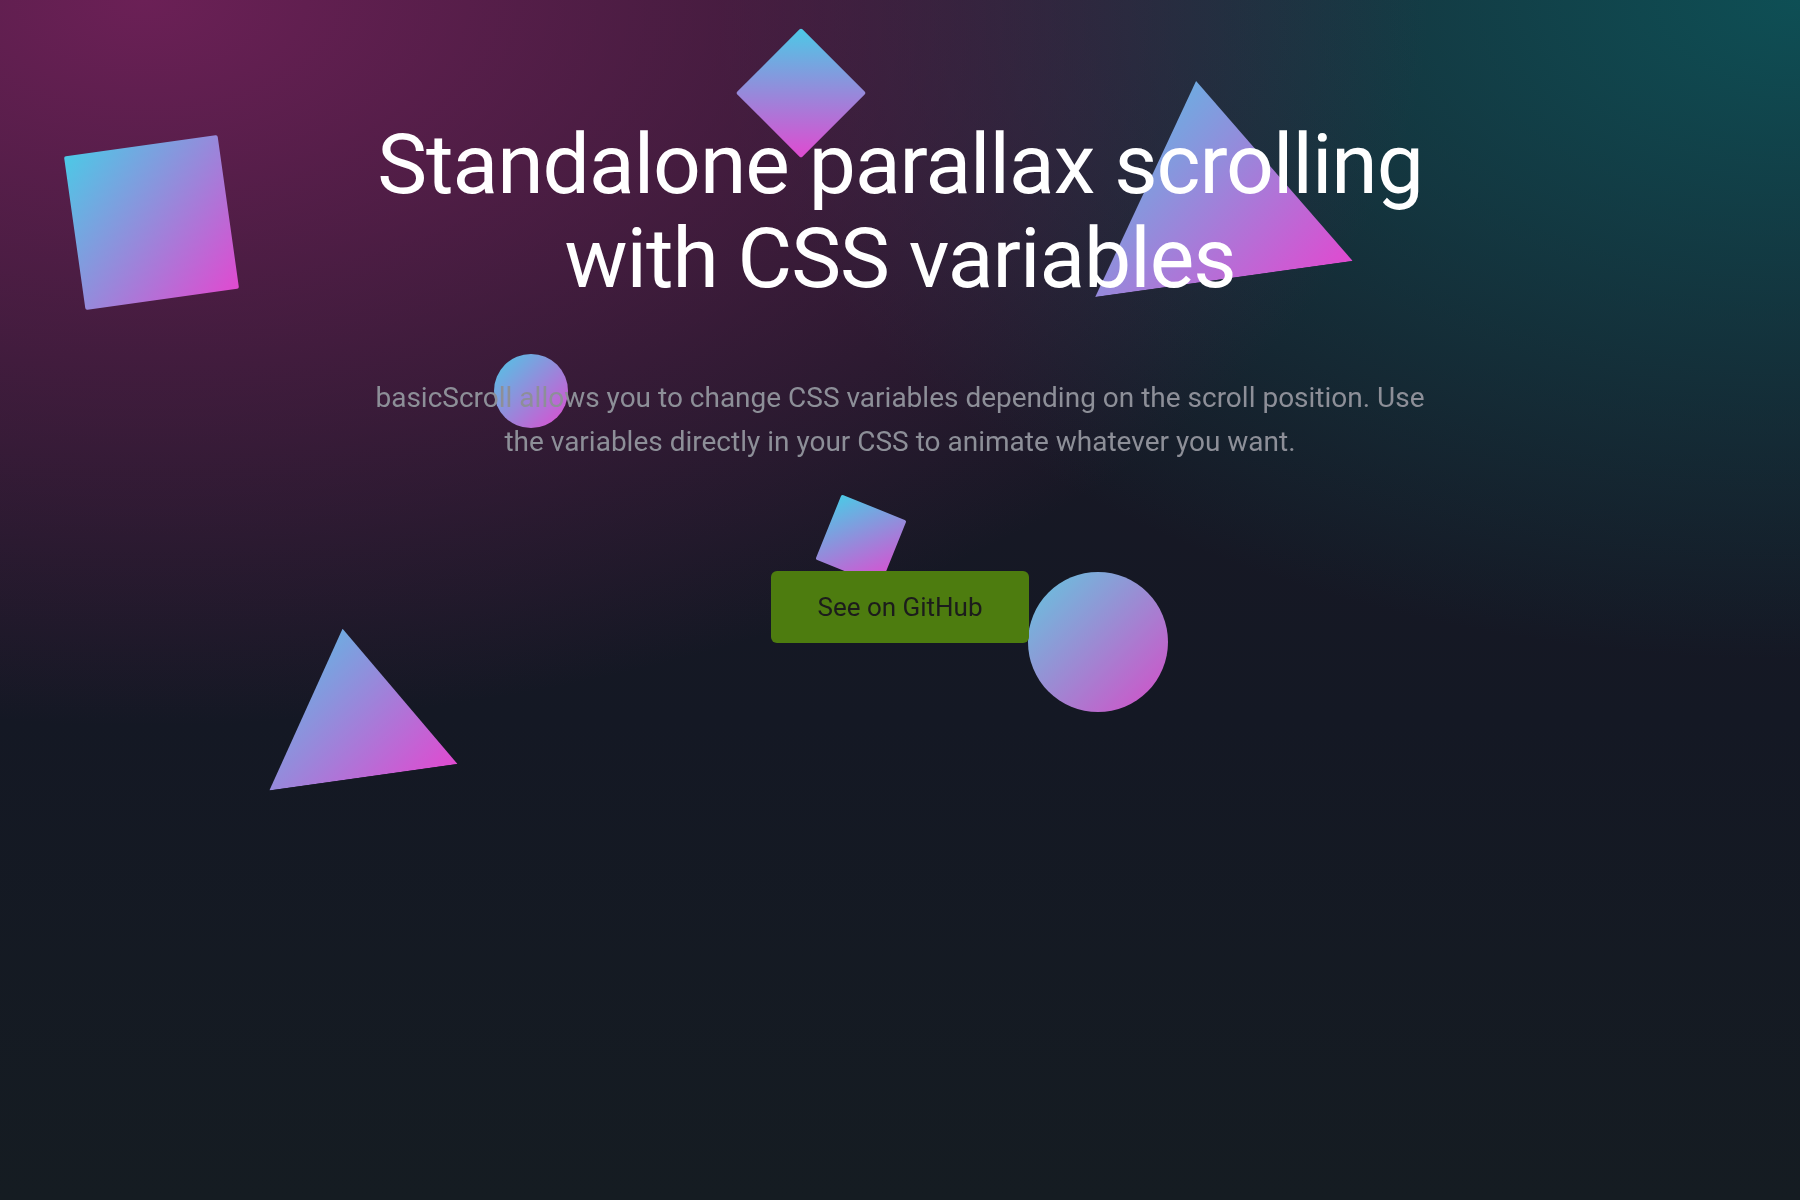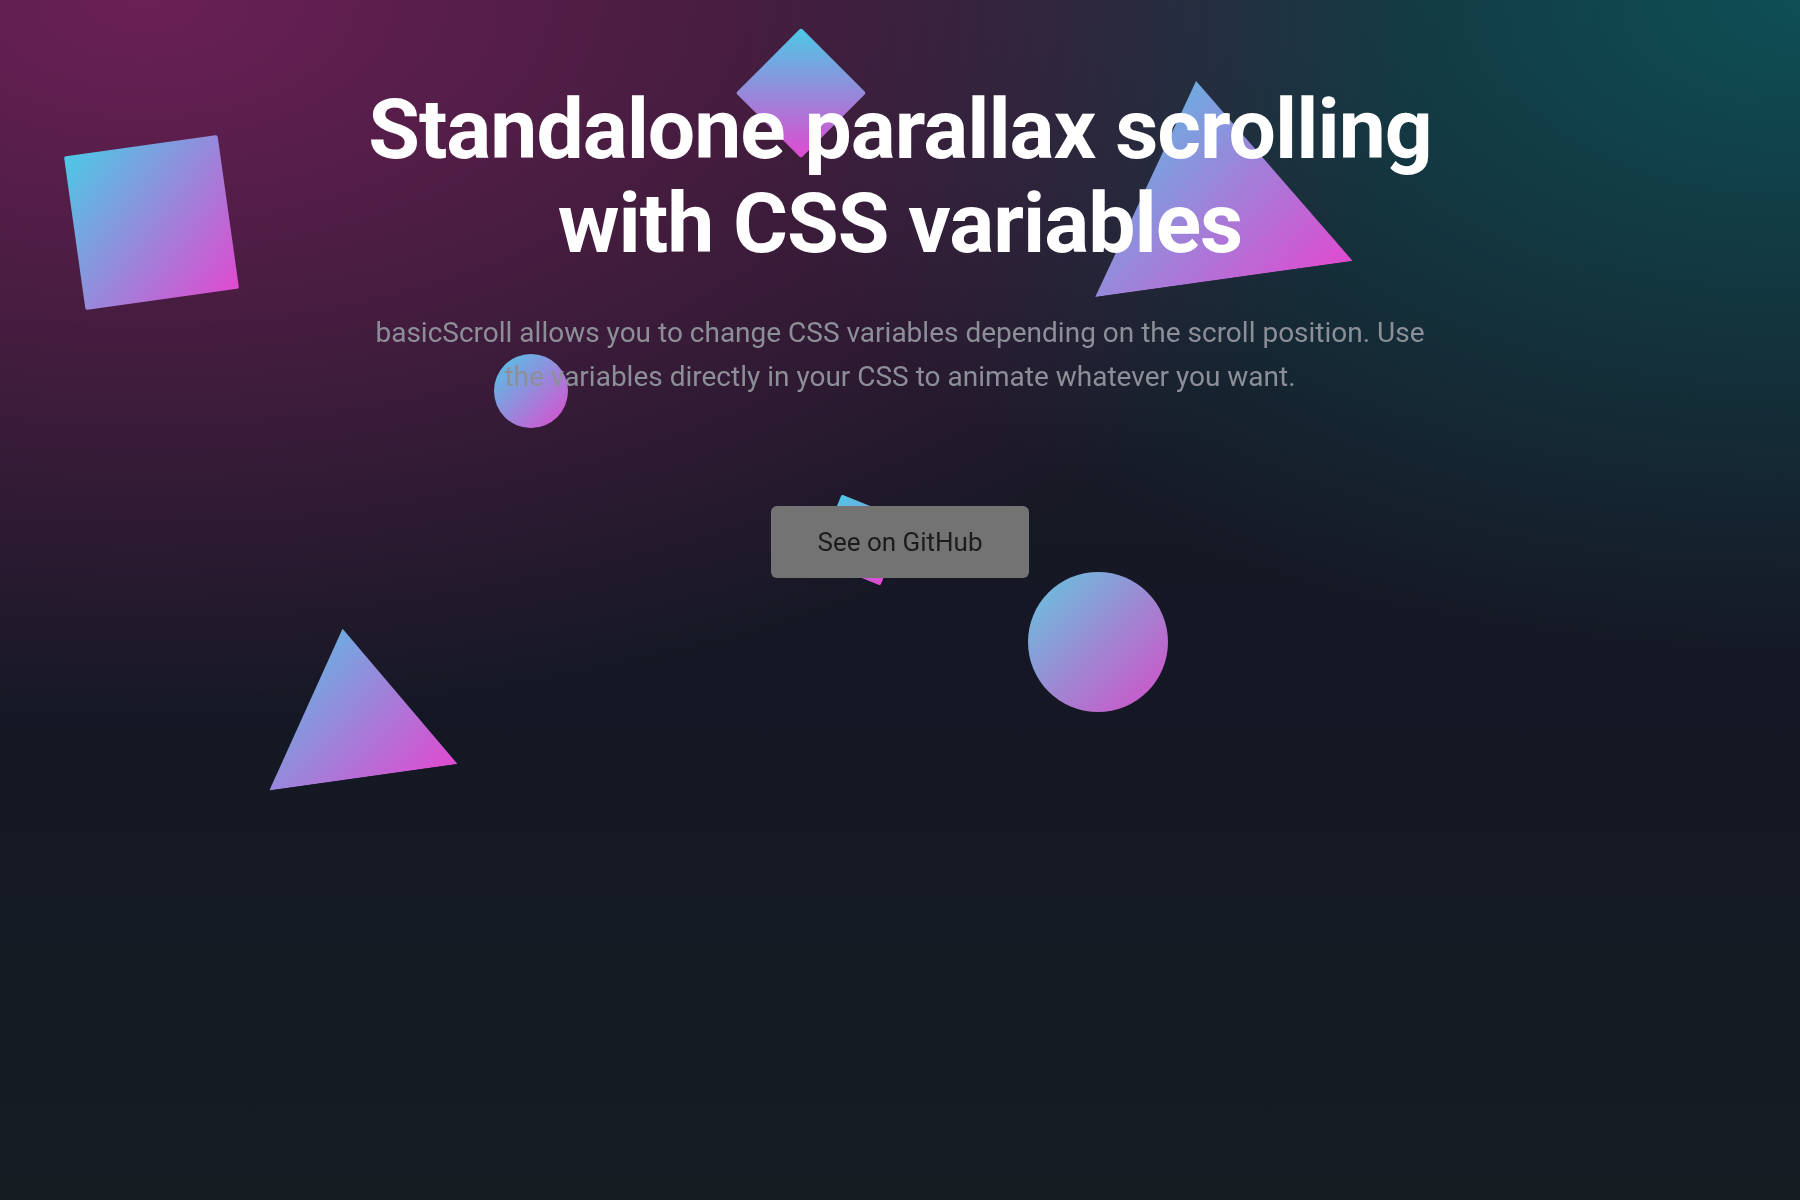--- a/index.html
+++ b/index.html
@@ -26,31 +26,31 @@
     height: 1200px;
     position: relative;
     display: flex;
     flex-direction: column;
     align-items: center;
     justify-content: flex-start;
     text-align: center;
   }
 
   .headline {
-    margin-top: 83px;
+    margin-top: 118px;
     width: 1200px;
-    font-weight: 700;
+    font-weight: 400;
     font-size: 84px;
     line-height: 1.12;
     color: #fff;
     letter-spacing: -1px;
   }
 
   .subhead {
-    margin-top: 40px;
+    margin-top: 70px;
     width: 1080px;
     font-size: 28px;
     line-height: 1.55;
     color: #8d8f98;
     font-weight: 400;
   }
 
   .cta-row {
     margin-top: 108px;
     display: flex;
@@ -65,21 +65,21 @@
     height: 72px;
     padding: 0 44px;
     border-radius: 6px;
     font-size: 26px;
     font-weight: 400;
     cursor: pointer;
     border: 2px solid transparent;
     white-space: nowrap;
   }
   .btn-primary {
-    background: #737373;
+    background: #4d7c0f;
     color: #1c1c1c;
   }
   .btn-secondary {
     background: transparent;
     color: #fff;
     border-color: #fff;
   }
 
   
   .shapes {

